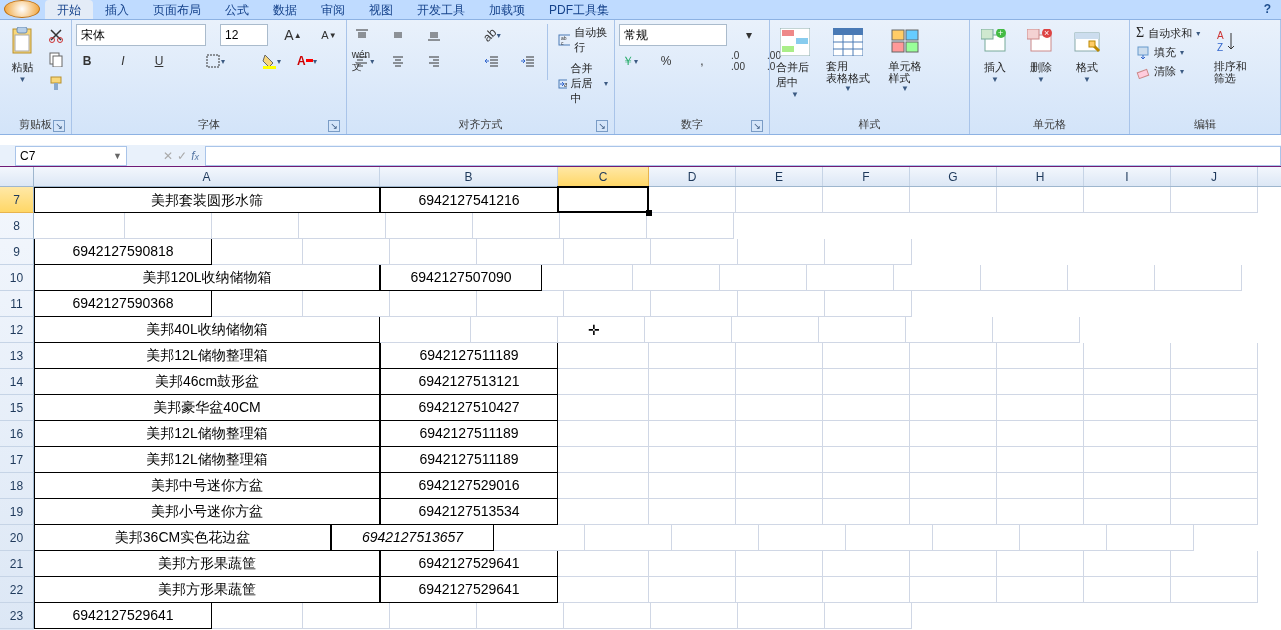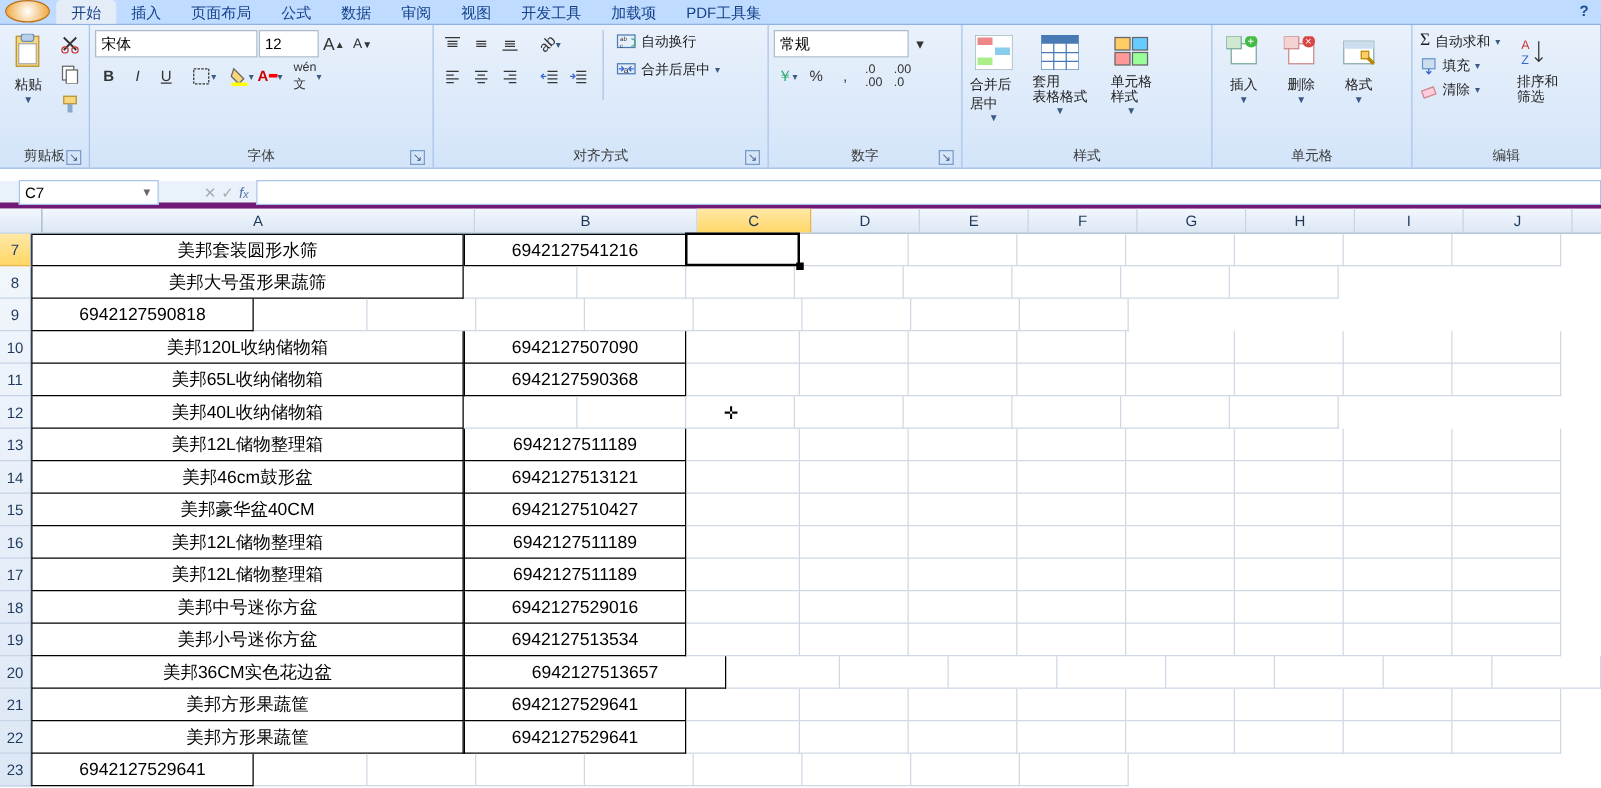--- a/index.html
+++ b/index.html
@@ -24,28 +24,28 @@
 .big-btn .ic { width: 32px; height: 32px; margin-bottom: 2px; display:flex; align-items:center; justify-content:center; font-size:20px; }
 .drop { font-size: 8px; color:#3b5a82; }
 
 .col-stack { display:flex; flex-direction:column; gap:2px; }
 .small-btn { width: 22px; height: 22px; border: 1px solid transparent; display:flex; align-items:center; justify-content:center; font-size:12px; cursor:pointer; color:#333; }
 
 .font-box select, .font-box input { border:1px solid #abc; background:#fff; font-size:12px; }
 .font-name { width: 130px; height:22px; padding:0 4px; }
 .font-size-sel { width: 48px; height:22px; text-align:left; padding:0 4px; }
 
-.btn-row { display:flex; gap:1px; }
+.btn-row { display:flex; gap:14px; }
 
 .num-fmt { width: 108px; height:22px; border:1px solid #abc; background:#fff; padding:0 4px; font-size:12px; }
 
 .edit-item { display:flex; align-items:center; gap:4px; font-size:11px; color:#1e1e1e; padding:1px 2px; cursor:pointer; }
 
 
-.formula-bar { display:flex; height:22px; border-bottom:5px solid #701a75; background:#e9f1fb; align-items:center; margin-top:10px; }
+.formula-bar { display:flex; height:22px; border-bottom:1px solid #701a75; background:#e9f1fb; align-items:center; margin-top:10px; }
 .name-box { width: 112px; border:1px solid #a9c4e9; background:#fff; height:20px; margin: 0 30px 0 15px; display:flex; align-items:center; padding:0 4px; font-size:12px; }
 .name-box .dd { margin-left:auto; color:#666; font-size:9px; }
 .fx-icons { display:flex; gap:4px; padding:0 6px; color:#5a7aa6; }
 .fx { font-style:italic; font-size:12px; }
 .formula-input { flex:1; height:20px; border:1px solid #a9c4e9; background:#fff; padding:0 4px; font-size:12px; }
 
 
 .col-headers { display:flex; height:20px; background:linear-gradient(#f3f7fd,#dce7f5); border-bottom:1px solid #9eb6ce; }
 .corner { width:34px; border-right:1px solid #9eb6ce; background:linear-gradient(#f3f7fd,#dce7f5); }
 .ch { border-right:1px solid #c6d4e6; text-align:center; font-size:12px; color:#1e395b; line-height:20px; cursor:pointer; }
@@ -503,21 +503,20 @@
         <div class="cell" style="width: 91px;"></div>
         <div class="cell" style="width: 87px;"></div>
         <div class="cell" style="width: 87px;"></div>
         <div class="cell" style="width: 87px;"></div>
         <div class="cell" style="width: 87px;"></div>
         <div class="cell" style="width: 87px;"></div>
         <div class="cell" style="width: 87px;"></div>
         <div class="cell" style="width: 87px;"></div>
       </div>
       <div class="row">
-        <div class="cell ctr bord" style="width: 346px;">美邦大号蛋形果蔬筛</div>
         <div class="cell" style="width: 91px;"></div>
         <div class="cell" style="width: 87px;"></div>
         <div class="cell" style="width: 87px;"></div>
         <div class="cell" style="width: 87px;"></div>
         <div class="cell" style="width: 87px;"></div>
         <div class="cell" style="width: 87px;"></div>
         <div class="cell" style="width: 87px;"></div>
         <div class="cell" style="width: 87px;"></div>
       </div>
       <div class="row">
@@ -526,32 +525,31 @@
         <div class="cell" style="width: 87px;"></div>
         <div class="cell" style="width: 87px;"></div>
         <div class="cell" style="width: 87px;"></div>
         <div class="cell" style="width: 87px;"></div>
         <div class="cell" style="width: 87px;"></div>
         <div class="cell" style="width: 87px;"></div>
         <div class="cell" style="width: 87px;"></div>
       </div>
       <div class="row">
         <div class="cell ctr bord" style="width: 346px;">美邦120L收纳储物箱</div>
-        <div class="cell ctr bord" style="width: 178px; text-align: center;">6942127507090</div>
-        <div class="cell" style="width: 91px;"></div>
-        <div class="cell" style="width: 87px;"></div>
-        <div class="cell" style="width: 87px;"></div>
-        <div class="cell" style="width: 87px;"></div>
-        <div class="cell" style="width: 87px;"></div>
-        <div class="cell" style="width: 87px;"></div>
-        <div class="cell" style="width: 87px;"></div>
-        <div class="cell" style="width: 87px;"></div>
-      </div>
-      <div class="row">
-        <div class="cell ctr bord" style="width: 346px;">美邦65L收纳储物箱</div>
+        <div class="cell ctr bord" style="width: 162px; text-align: center;">6942127507090</div>
+        <div class="cell" style="width: 91px;"></div>
+        <div class="cell" style="width: 87px;"></div>
+        <div class="cell" style="width: 87px;"></div>
+        <div class="cell" style="width: 87px;"></div>
+        <div class="cell" style="width: 87px;"></div>
+        <div class="cell" style="width: 87px;"></div>
+        <div class="cell" style="width: 87px;"></div>
+        <div class="cell" style="width: 87px;"></div>
+      </div>
+      <div class="row">
         <div class="cell ctr bord" style="width: 178px;">6942127590368</div>
         <div class="cell" style="width: 91px;"></div>
         <div class="cell" style="width: 87px;"></div>
         <div class="cell" style="width: 87px;"></div>
         <div class="cell" style="width: 87px;"></div>
         <div class="cell" style="width: 87px;"></div>
         <div class="cell" style="width: 87px;"></div>
         <div class="cell" style="width: 87px;"></div>
         <div class="cell" style="width: 87px;"></div>
       </div>
@@ -644,22 +642,22 @@
         <div class="cell" style="width: 91px;"></div>
         <div class="cell" style="width: 87px;"></div>
         <div class="cell" style="width: 87px;"></div>
         <div class="cell" style="width: 87px;"></div>
         <div class="cell" style="width: 87px;"></div>
         <div class="cell" style="width: 87px;"></div>
         <div class="cell" style="width: 87px;"></div>
         <div class="cell" style="width: 87px;"></div>
       </div>
       <div class="row">
-        <div class="cell ctr bord" style="width: 346px;">美邦36CM实色花边盆</div>
-        <div class="cell ctr bord" style="width: 210px;">6942127513657</div>
+        <div class="cell ctr bord" style="width: 297px;">美邦36CM实色花边盆</div>
+        <div class="cell ctr bord" style="width: 163px; font-style: italic;">6942127513657</div>
         <div class="cell" style="width: 91px;"></div>
         <div class="cell" style="width: 87px;"></div>
         <div class="cell" style="width: 87px;"></div>
         <div class="cell" style="width: 87px;"></div>
         <div class="cell" style="width: 87px;"></div>
         <div class="cell" style="width: 87px;"></div>
         <div class="cell" style="width: 87px;"></div>
         <div class="cell" style="width: 87px;"></div>
       </div>
       <div class="row">

